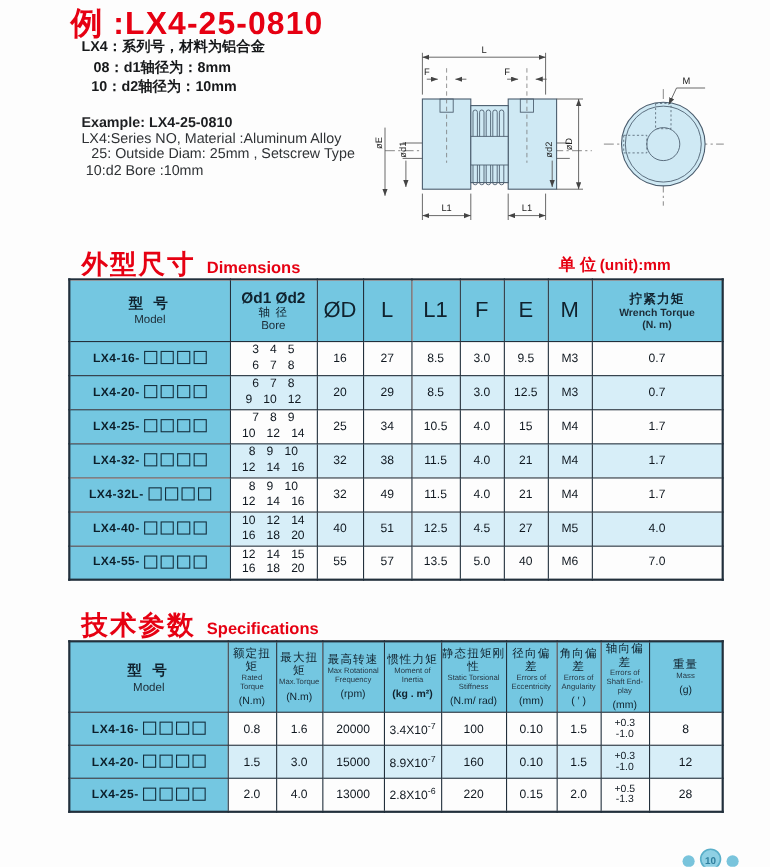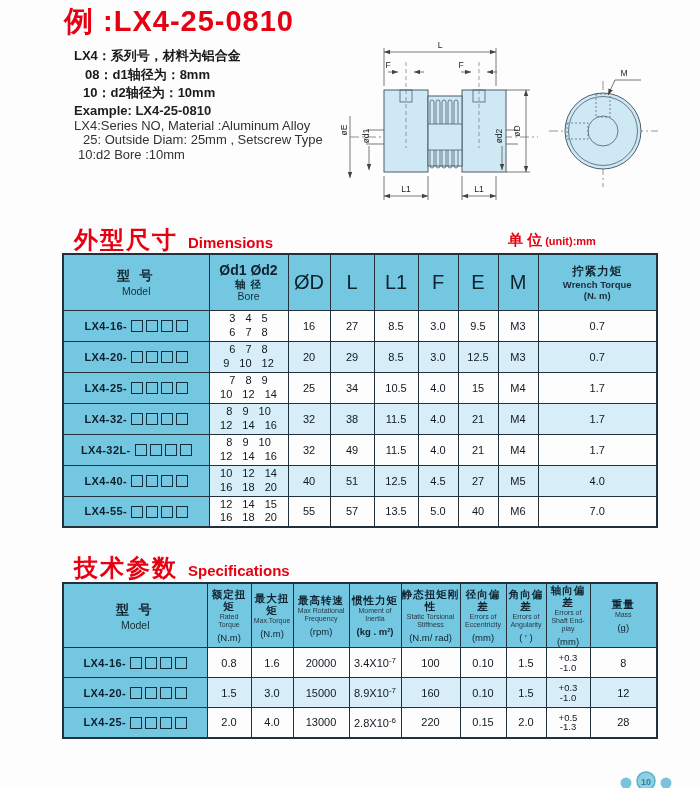--- a/index.html
+++ b/index.html
@@ -4,21 +4,21 @@
 <style>
   html,body{margin:0;padding:0;}
   body{
     width:700px;height:788px;position:relative;overflow:hidden;
     background:#fdfdfd;font-family:"Liberation Sans", sans-serif;color:#14181c;
   }
   .abs{position:absolute;}
 
   
   .main-title{left:64px;top:2px;font-size:29px;font-weight:bold;color:#e60012;letter-spacing:1px;white-space:nowrap;}
-  .cn-block{left:74px;top:47px;font-size:13px;font-weight:600;line-height:18.5px;color:#17191b;white-space:nowrap;}
+  .cn-block{left:74px;top:33px;font-size:13px;font-weight:600;line-height:18.5px;color:#17191b;white-space:nowrap;}
   .cn-block div:nth-child(2){padding-left:11px;}
   .cn-block div:nth-child(3){padding-left:9px;}
   .cn-block div:nth-child(4){padding-left:9px;}
   .en-block{left:74px;top:104px;font-size:13px;line-height:14.6px;color:#303336;white-space:nowrap;}
   .en-heading{font-weight:bold;color:#1d1f22;}
   .en-block div:nth-child(2){padding-left:0px;}
   .en-block div:nth-child(3){padding-left:9px;}
   .en-block div:nth-child(4){padding-left:4px;}
   .en-block div:nth-child(5){padding-left:4px;}
 
@@ -31,36 +31,36 @@
   .drawing .cdash{stroke:#666;stroke-width:0.7;fill:none;stroke-dasharray:9 3 2 3;}
   .drawing .dot{stroke:#5a6b7a;stroke-width:0.8;fill:none;stroke-dasharray:2 2;}
   .drawing text{font-family:"Liberation Sans",sans-serif;font-size:8.5px;fill:#222;}
 
   
   .sec-row{display:flex;align-items:baseline;gap:10px;white-space:nowrap;}
   .sec-cn{font-size:24px;font-weight:bold;color:#e60012;letter-spacing:2px;}
   .sec-en{font-size:15px;font-weight:bold;color:#e60012;}
   .unit-row{display:flex;align-items:baseline;gap:3px;color:#e60012;white-space:nowrap;}
   .unit-cn{font-size:15px;font-weight:bold;}
-  .unit-en{font-size:11px;font-weight:bold;text-align:center;}
+  .unit-en{font-size:14px;font-weight:bold;text-align:center;}
 
   
   table{border-collapse:collapse;table-layout:fixed;border:2px solid #22303c;}
   td{border:1px solid #22303c;text-align:center;vertical-align:middle;padding:0;overflow:hidden;}
   .hcell{background:#74c7e1;}
   .mcol{background:#74c7e1;margin-left:28px;}
   tr.alt td{background:#d7eef8;}
   tr.alt td.mcol{background:#74c7e1;}
   .h-cn{font-size:13px;font-weight:bold;letter-spacing:3px;color:#10222e;}
   .h-en{font-size:10.5px;color:#1c2b36;}
   .h-en-sm{font-size:7px;color:#273845;line-height:8px;padding:1px 1px;}
   .h-unit{font-size:9.5px;color:#10222e;padding-top:2px;}
   .h-big{font-size:20px;font-weight:normal;color:#10222e;}
   .h-bore1{font-size:14px;font-weight:bold;color:#10222e;}
-  .h-cn-sm{font-size:10.5px;font-weight:bold;letter-spacing:1px;color:#10222e;line-height:12px;}
+  .h-cn-sm{font-size:10.5px;font-weight:normal;letter-spacing:1px;color:#10222e;line-height:12px;}
   .h-wcn{font-size:11.5px;font-weight:bold;letter-spacing:1px;color:#10222e;}
   .h-wen{font-size:9.5px;color:#1c2b36;font-weight:bold;}
   .model-wrap{display:flex;align-items:center;justify-content:center;gap:1px;}
   .mtext{font-size:11px;font-weight:bold;color:#0c1f2b;letter-spacing:0.4px;}
   .boxes i{display:inline-block;width:10px;height:10px;border:1.2px solid #14303f;margin-left:3px;vertical-align:middle;}
   .num{font-size:11px;color:#101820;}
   .bore-line{font-size:11px;color:#101820;word-spacing:7px;line-height:13.5px;}
   .sup{font-size:8px;vertical-align:4px;}
   .ep{font-size:9.5px;line-height:9.5px;color:#101820;}
 

